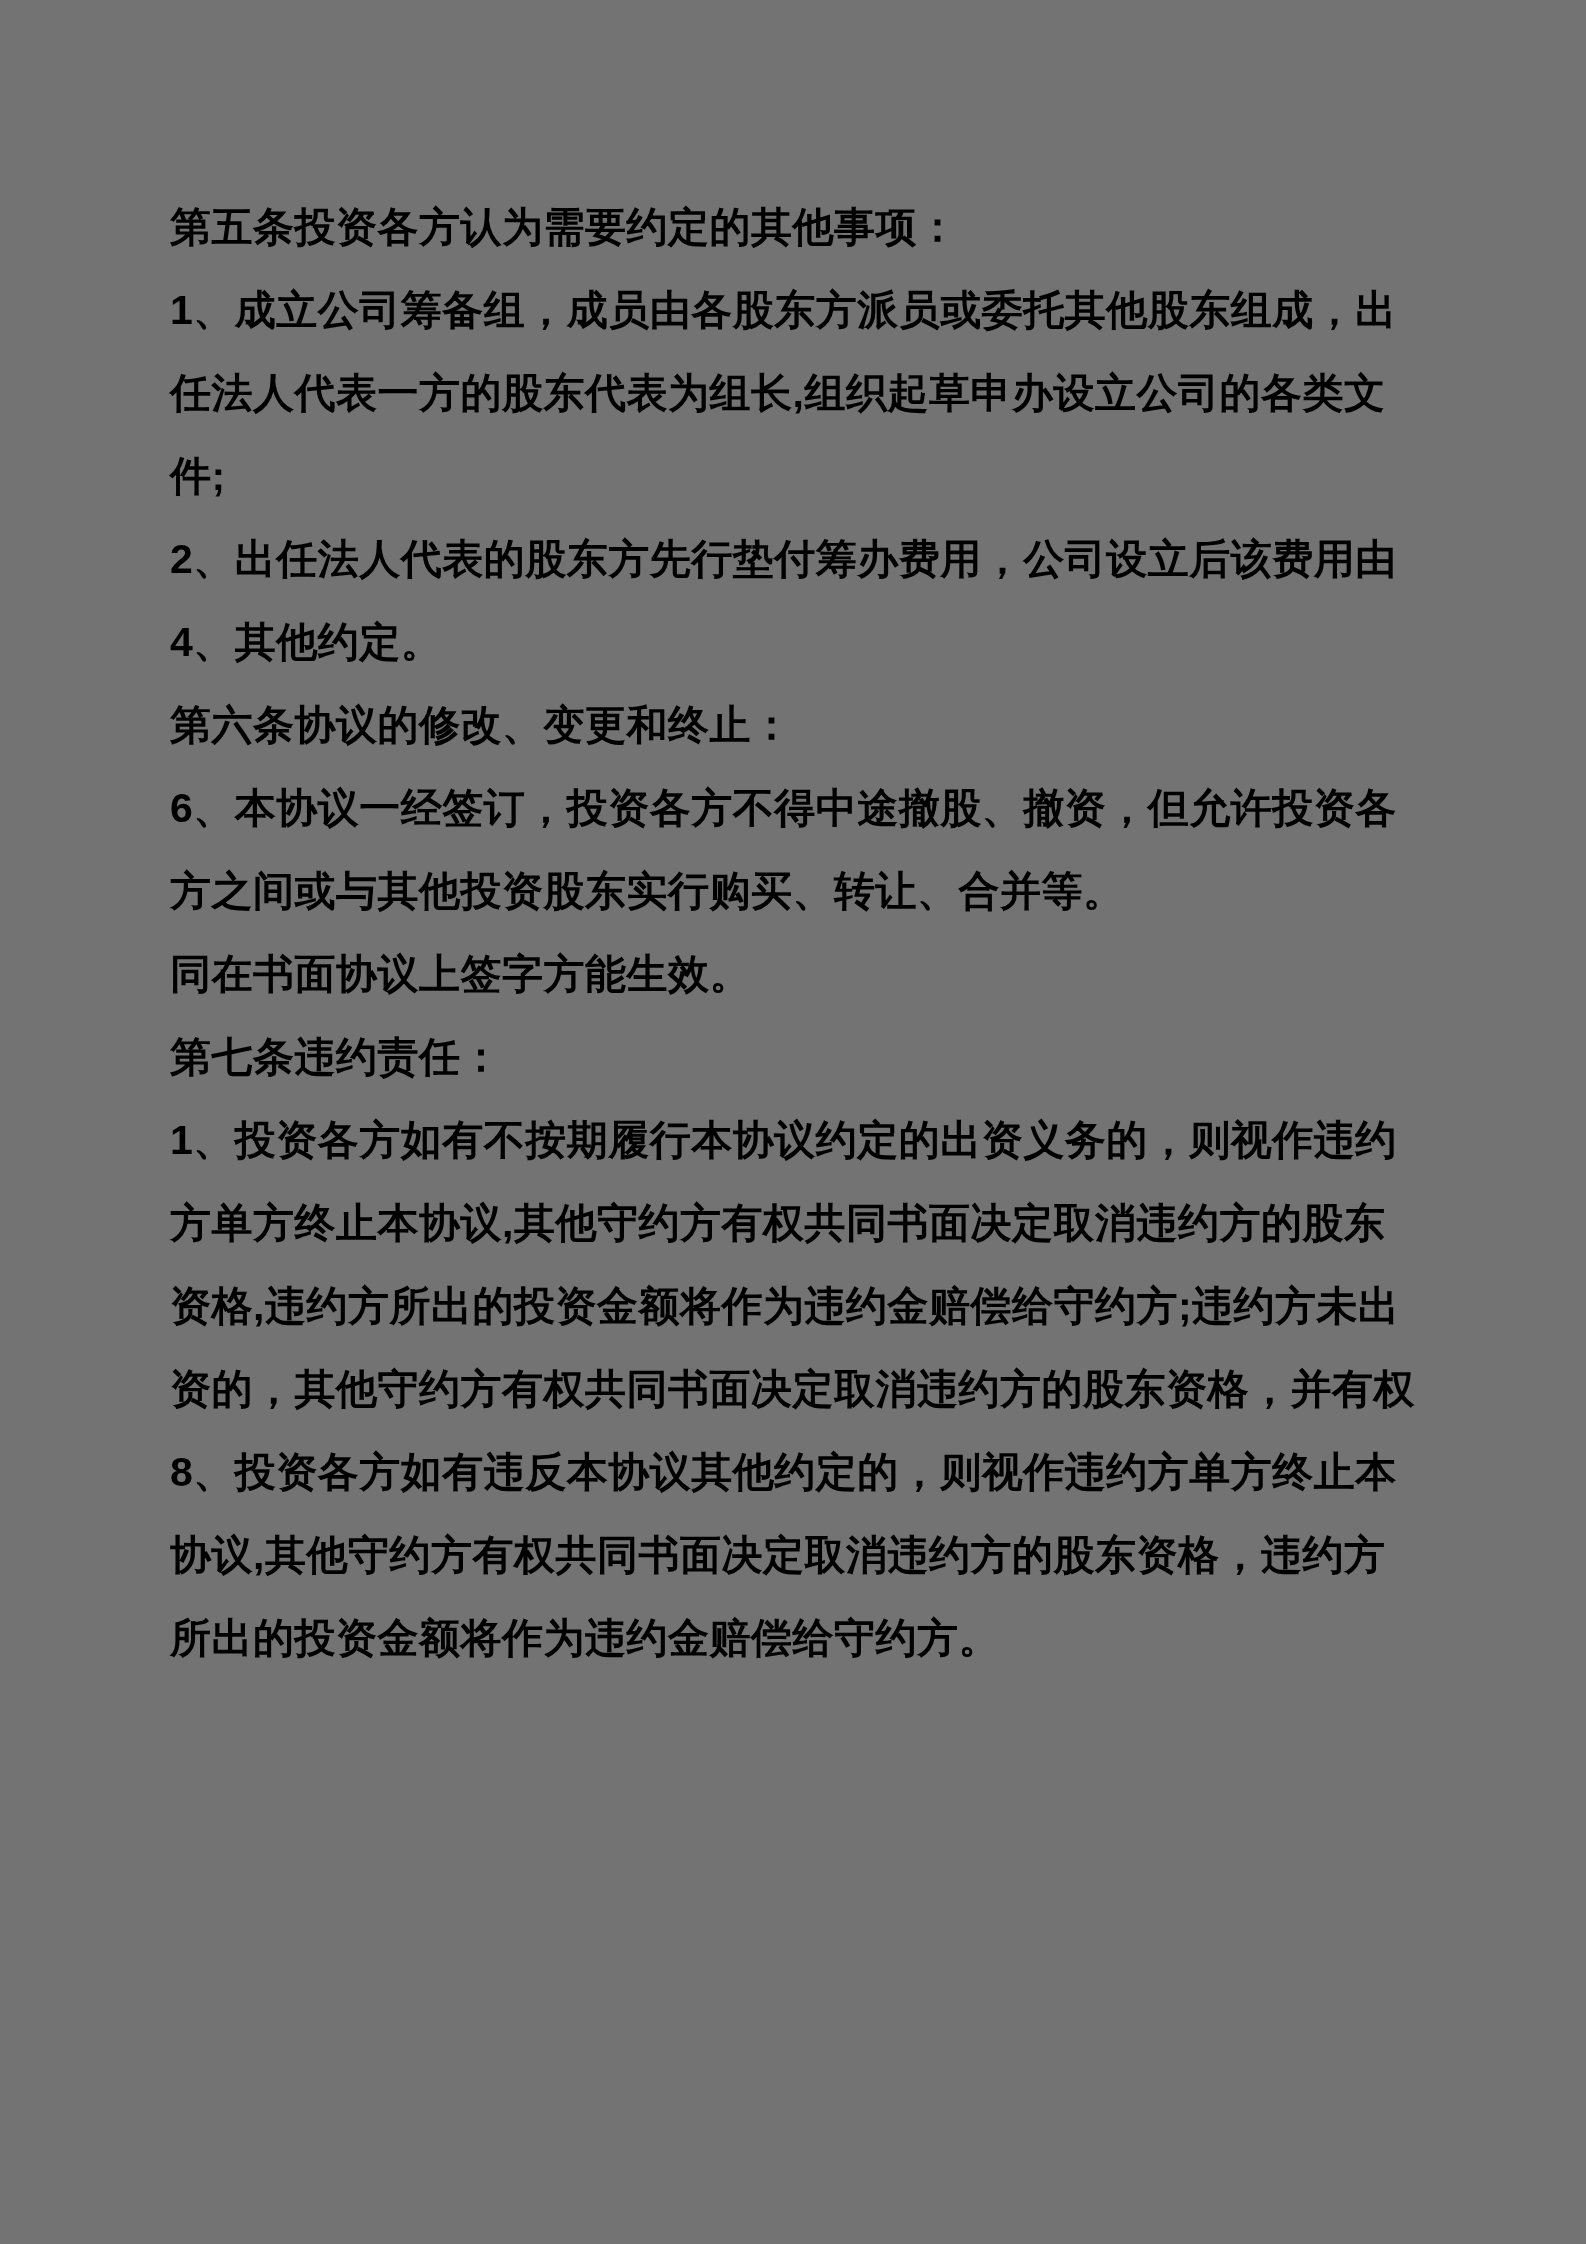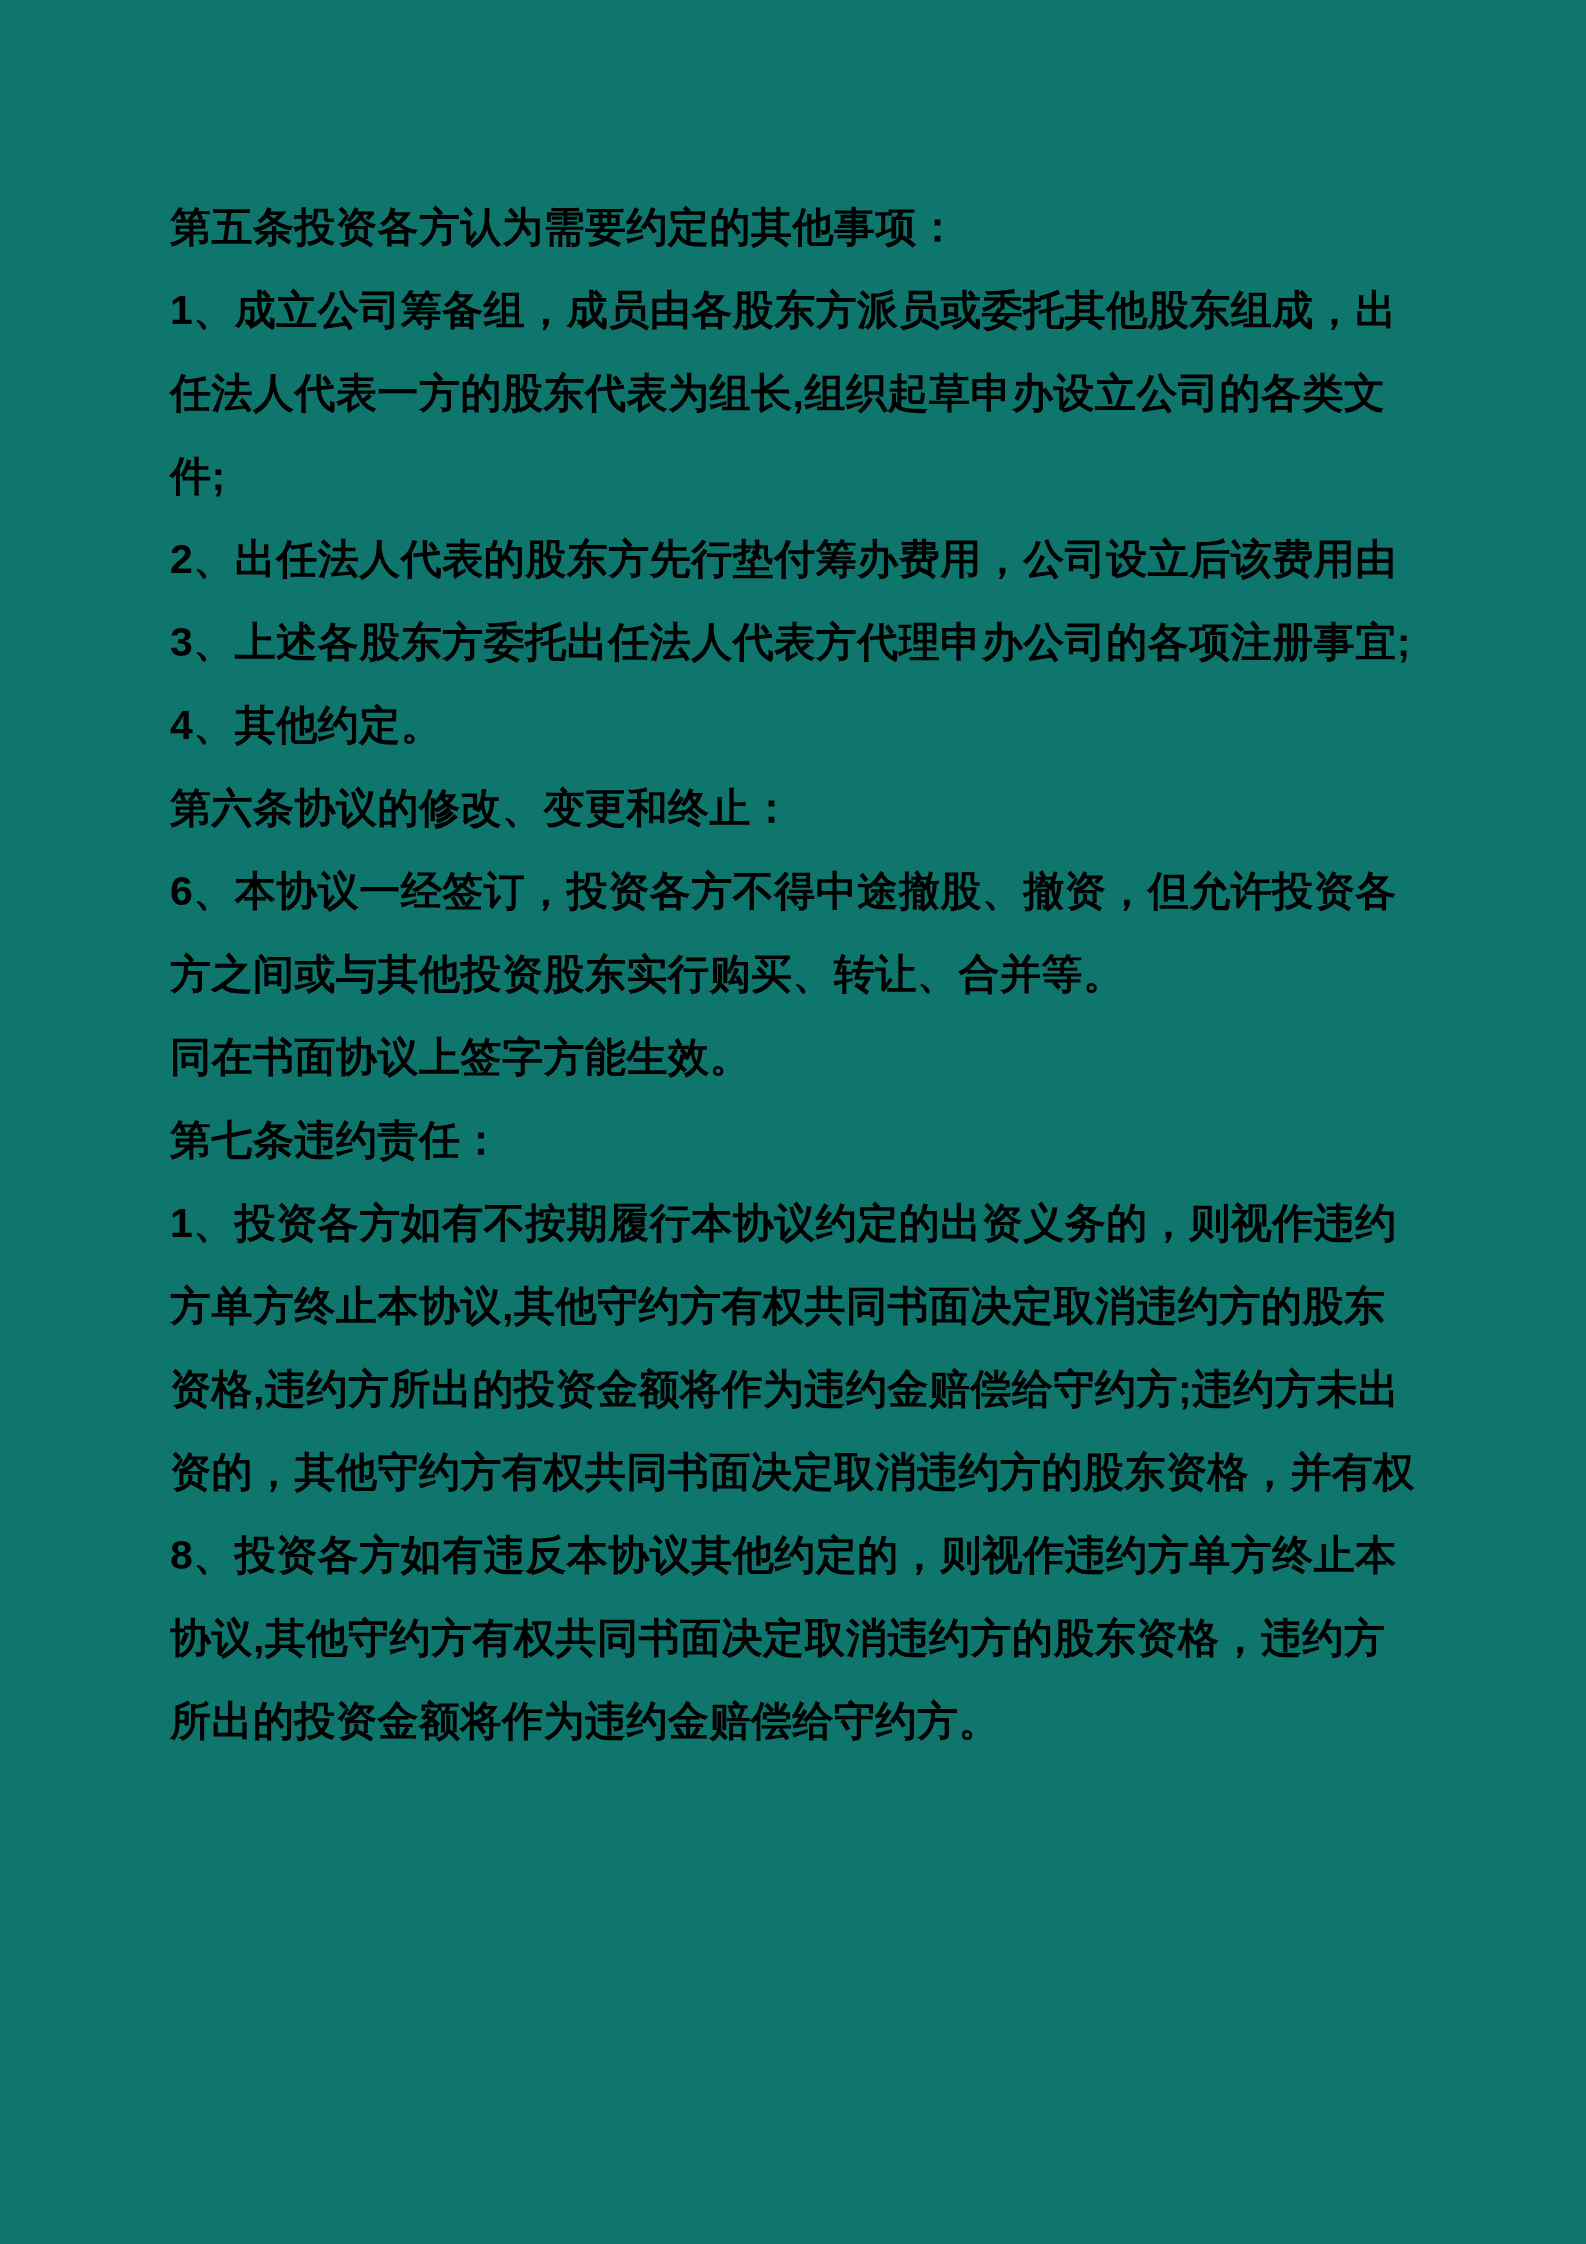--- a/index.html
+++ b/index.html
@@ -4,21 +4,21 @@
 <style>
   html, body {
     margin: 0;
     padding: 0;
     background: #ffffff;
   }
   .page {
     position: relative;
     width: 1586px;
     height: 2244px;
-    background: #0f766e;
+    background: #737373;
     overflow: hidden;
   }
   .doc-body {
     position: absolute;
     top: 186px;
     left: 170px;
     width: 1262px;
     font-family: "Liberation Sans", "DejaVu Sans", sans-serif;
     font-weight: 700;
     font-size: 41px;
@@ -34,21 +34,20 @@
 </head>
 <body>
 
 <div class="page">
   <div class="doc-body">
     <div class="line">第五条投资各方认为需要约定的其他事项：</div>
     <div class="line">1、成立公司筹备组，成员由各股东方派员或委托其他股东组成，出</div>
     <div class="line">任法人代表一方的股东代表为组长,组织起草申办设立公司的各类文</div>
     <div class="line">件;</div>
     <div class="line">2、出任法人代表的股东方先行垫付筹办费用，公司设立后该费用由</div>
-    <div class="line">3、上述各股东方委托出任法人代表方代理申办公司的各项注册事宜;</div>
     <div class="line">4、其他约定。</div>
     <div class="line">第六条协议的修改、变更和终止：</div>
     <div class="line">6、本协议一经签订，投资各方不得中途撤股、撤资，但允许投资各</div>
     <div class="line">方之间或与其他投资股东实行购买、转让、合并等。</div>
     <div class="line">同在书面协议上签字方能生效。</div>
     <div class="line">第七条违约责任：</div>
     <div class="line">1、投资各方如有不按期履行本协议约定的出资义务的，则视作违约</div>
     <div class="line">方单方终止本协议,其他守约方有权共同书面决定取消违约方的股东</div>
     <div class="line">资格,违约方所出的投资金额将作为违约金赔偿给守约方;违约方未出</div>
     <div class="line">资的，其他守约方有权共同书面决定取消违约方的股东资格，并有权</div>

